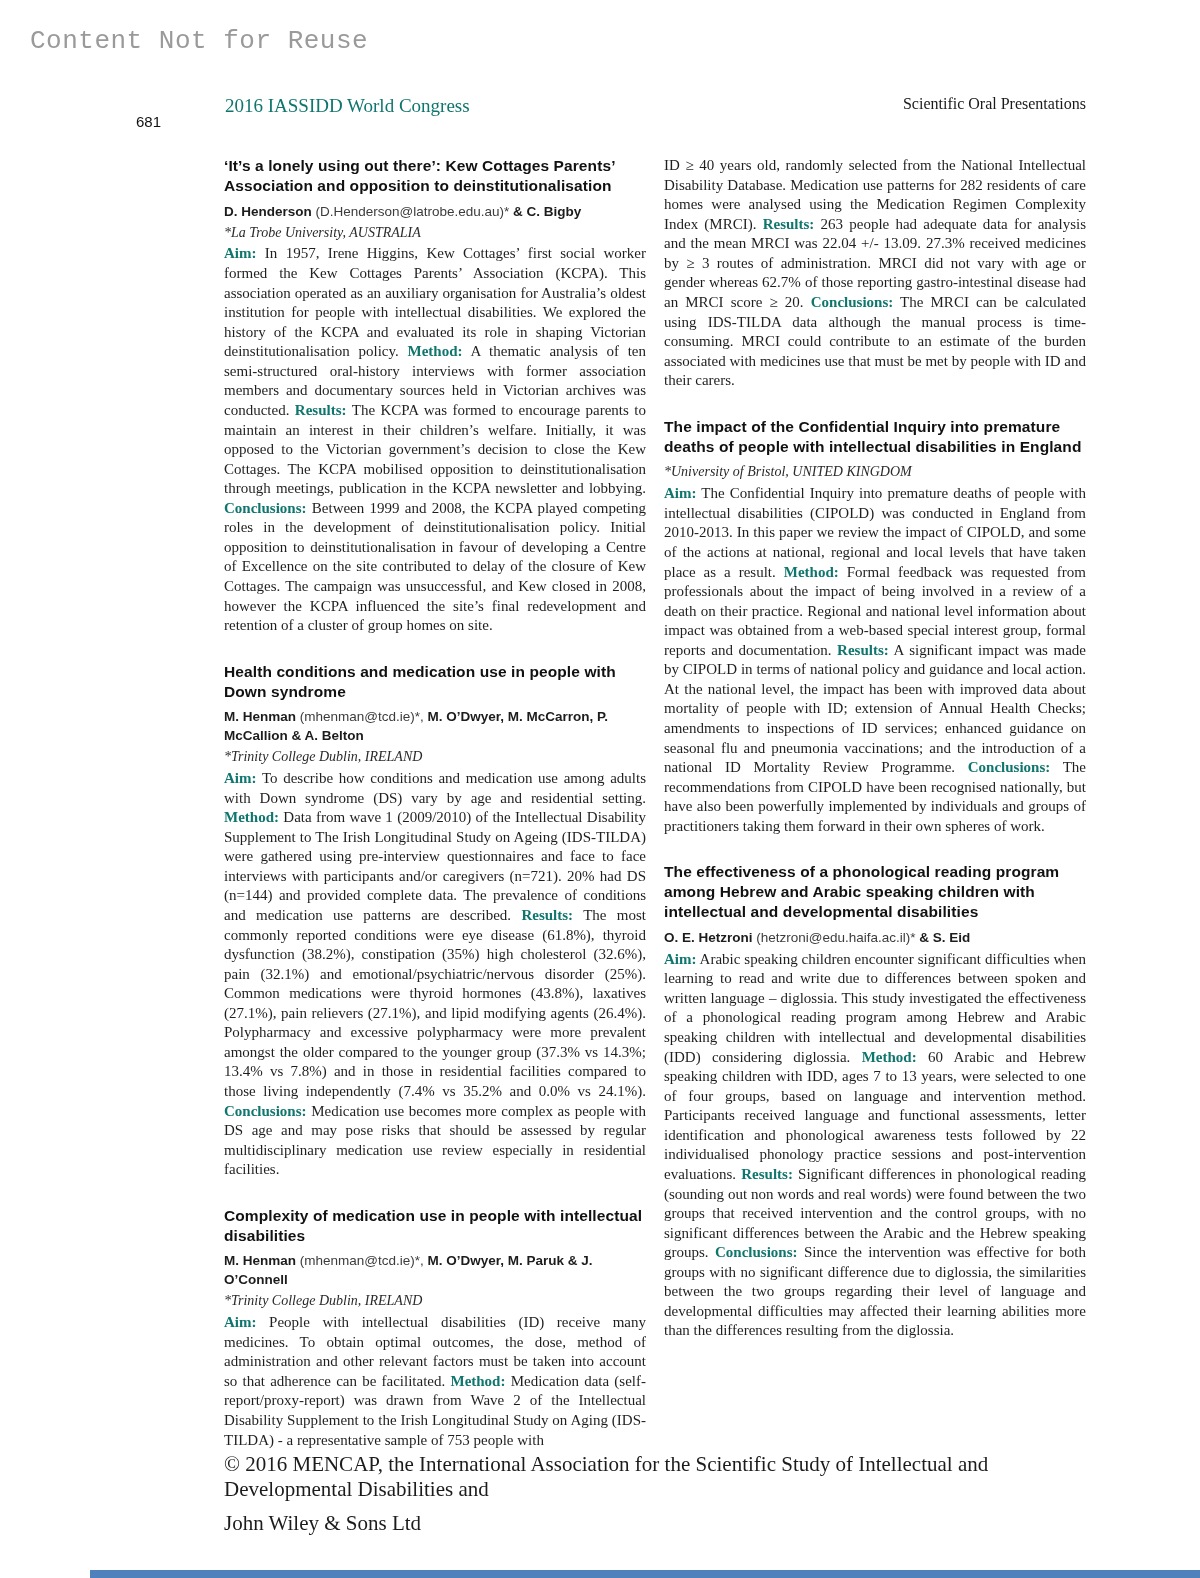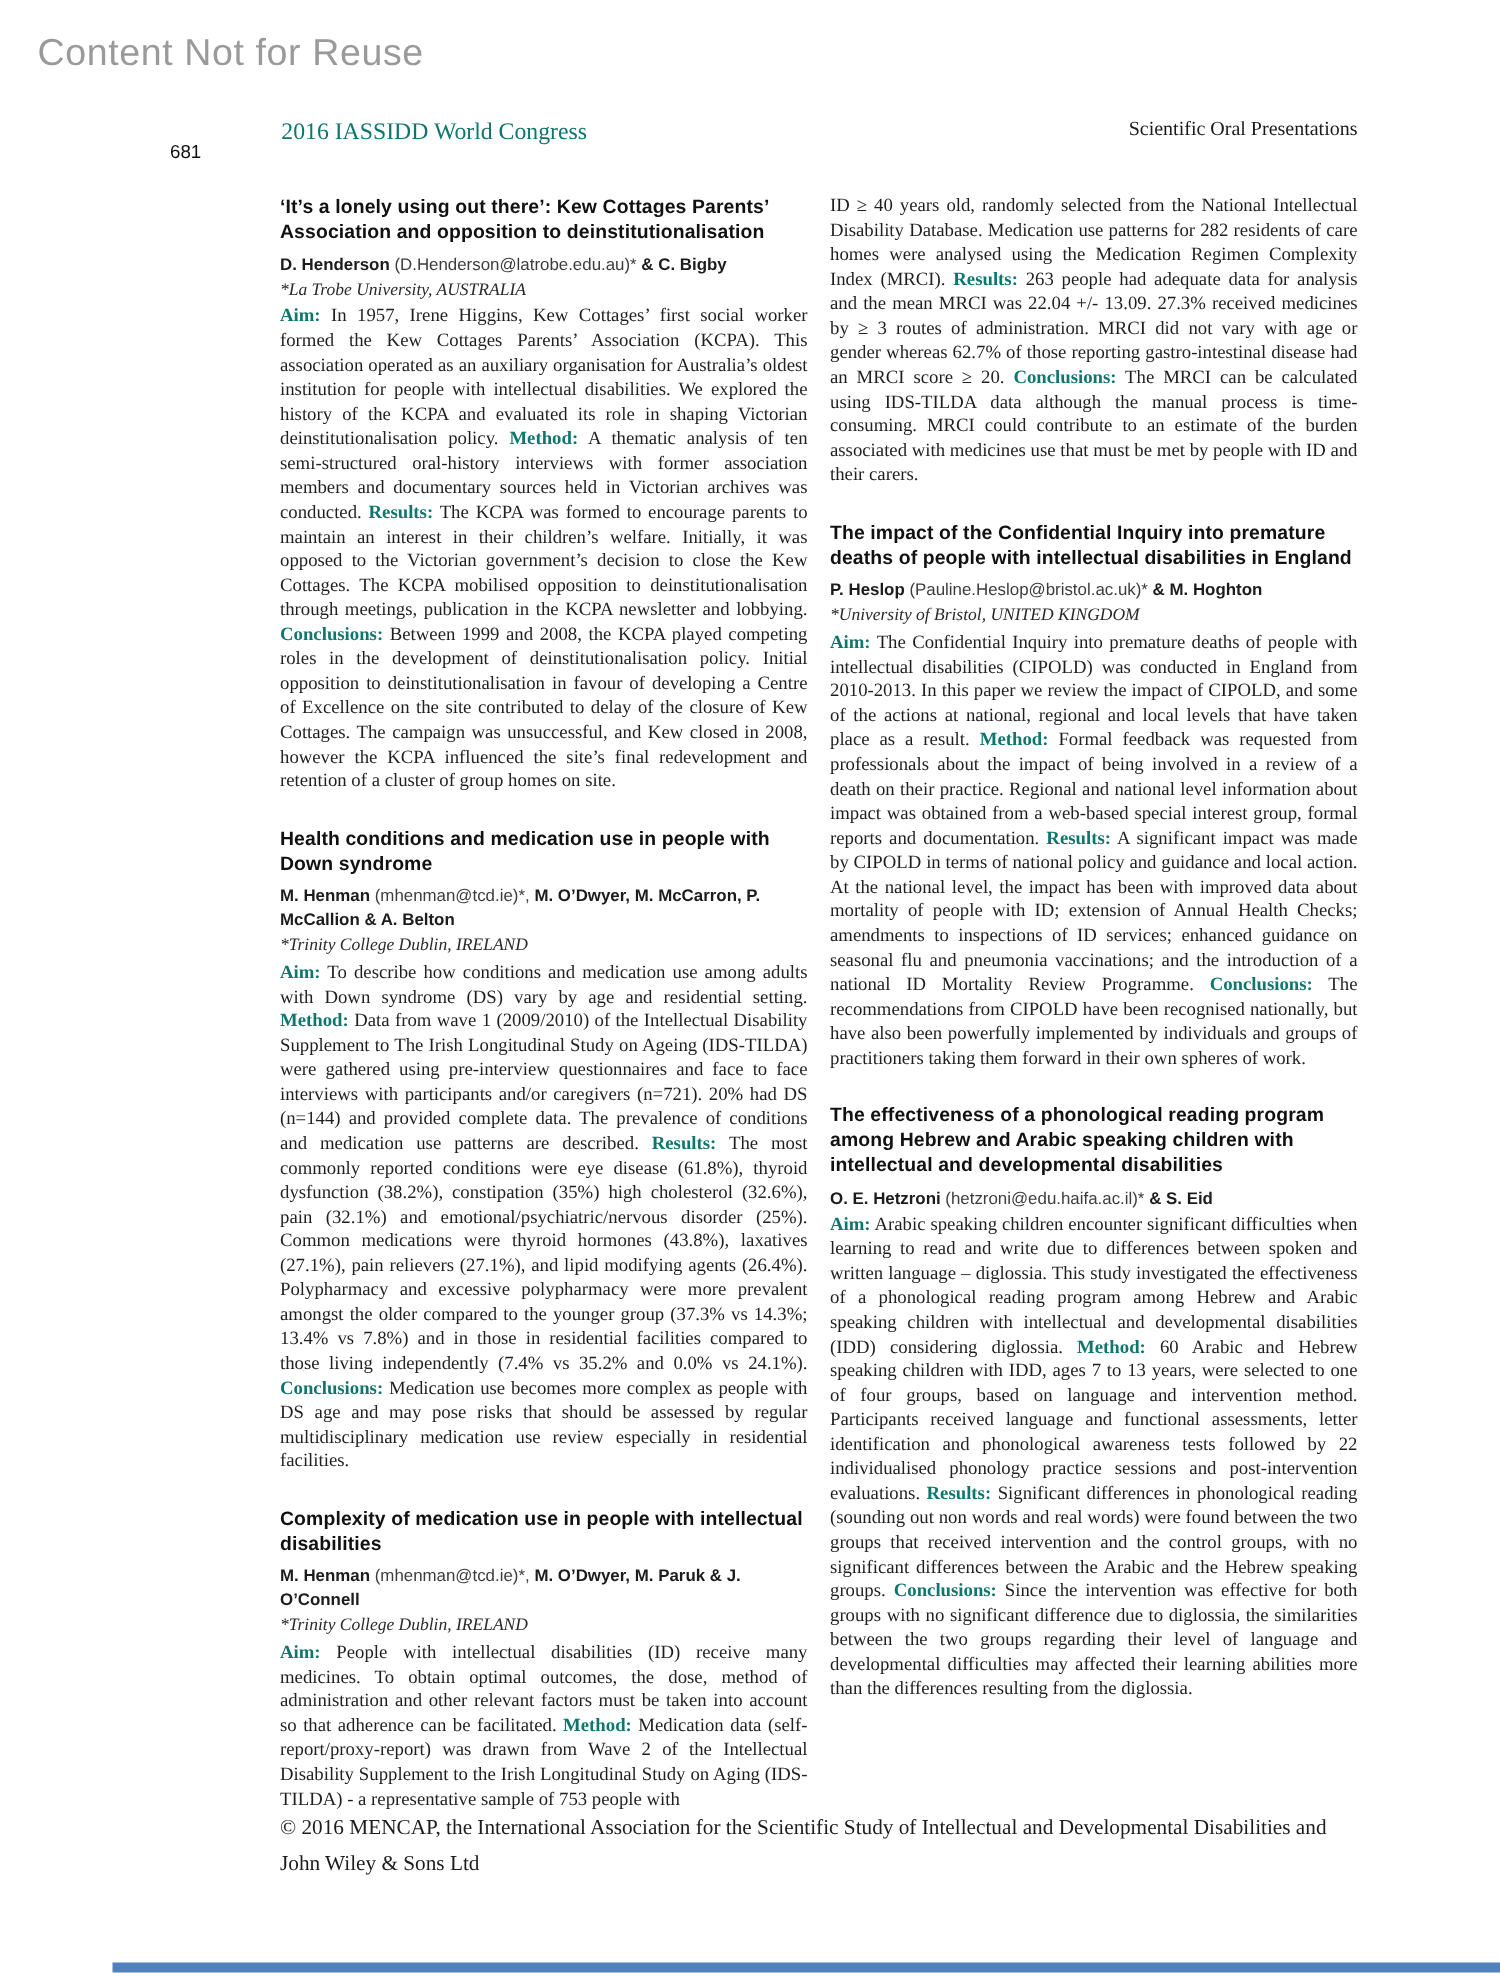--- a/index.html
+++ b/index.html
@@ -8,22 +8,22 @@
     width: 1200px; height: 1578px;
     position: relative;
     background: #ffffff;
     font-family: "Liberation Serif", serif;
     color: #1f1f1f;
     overflow: hidden;
   }
 
   .watermark {
     position: absolute; left: 30px; top: 26px;
-    font-family: Liberation Sans, sans-serif;
-    font-size: 30px; font-weight: 400;
+    font-family: Liberation Mono, monospace;
+    font-size: 26px; font-weight: 400;
     color: #9a9a9a; letter-spacing: 0.5px;
     white-space: nowrap;
   }
 
   .running-head-left {
     position: absolute; left: 225px; top: 95px;
     font-size: 19px; color: #0f766e; white-space: nowrap; text-align: right;
   }
   .running-head-right {
     position: absolute; right: 114px; top: 95px;
@@ -67,21 +67,21 @@
   .abs-body {
     margin: 0;
     font-size: 15px; line-height: 1.305;
     text-align: justify;
     color: #1f1f1f;
   }
   .seg-label { font-weight: 700; color: #0f766e; }
 
   .footer {
     position: absolute; left: 224px; top: 1452px; width: 880px;
-    font-size: 17px; color: #1c1c1c;
+    font-size: 21px; color: #1c1c1c;
   }
   .footer p { margin: 0 0 9px 0; line-height: 1.2; }
 
   .accent-bar {
     position: absolute; left: 90px; right: 0; bottom: 0;
     height: 8px; background: #4f81bd;
   }
 </style>
 </head>
 <body>
@@ -112,21 +112,20 @@
         <p class="abs-affil">*Trinity College Dublin, IRELAND</p>
         <p class="abs-body"><b class="seg-label">Aim:</b> People with intellectual disabilities (ID) receive many medicines. To obtain optimal outcomes, the dose, method of administration and other relevant factors must be taken into account so that adherence can be facilitated. <b class="seg-label">Method:</b> Medication data (self-report/proxy-report) was drawn from Wave 2 of the Intellectual Disability Supplement to the Irish Longitudinal Study on Aging (IDS-TILDA) - a representative sample of 753 people with</p>
       </article>
     </div>
   <div class="column">
       <article class="abstract">
         <p class="abs-body">ID ≥ 40 years old, randomly selected from the National Intellectual Disability Database. Medication use patterns for 282 residents of care homes were analysed using the Medication Regimen Complexity Index (MRCI). <b class="seg-label">Results:</b> 263 people had adequate data for analysis and the mean MRCI was 22.04 +/- 13.09. 27.3% received medicines by ≥ 3 routes of administration. MRCI did not vary with age or gender whereas 62.7% of those reporting gastro-intestinal disease had an MRCI score ≥ 20. <b class="seg-label">Conclusions:</b> The MRCI can be calculated using IDS-TILDA data although the manual process is time-consuming. MRCI could contribute to an estimate of the burden associated with medicines use that must be met by people with ID and their carers.</p>
       </article>
       <article class="abstract">
         <h3 class="abs-title">The impact of the Confidential Inquiry into premature deaths of people with intellectual disabilities in England</h3>
-        <p class="abs-authors"><span class="au-b">P. Heslop</span><span class="au-r"> (Pauline.Heslop@bristol.ac.uk)* </span><span class="au-b">&amp; M. Hoghton</span></p>
         <p class="abs-affil">*University of Bristol, UNITED KINGDOM</p>
         <p class="abs-body"><b class="seg-label">Aim:</b> The Confidential Inquiry into premature deaths of people with intellectual disabilities (CIPOLD) was conducted in England from 2010-2013. In this paper we review the impact of CIPOLD, and some of the actions at national, regional and local levels that have taken place as a result. <b class="seg-label">Method:</b> Formal feedback was requested from professionals about the impact of being involved in a review of a death on their practice. Regional and national level information about impact was obtained from a web-based special interest group, formal reports and documentation. <b class="seg-label">Results:</b> A significant impact was made by CIPOLD in terms of national policy and guidance and local action. At the national level, the impact has been with improved data about mortality of people with ID; extension of Annual Health Checks; amendments to inspections of ID services; enhanced guidance on seasonal flu and pneumonia vaccinations; and the introduction of a national ID Mortality Review Programme. <b class="seg-label">Conclusions:</b> The recommendations from CIPOLD have been recognised nationally, but have also been powerfully implemented by individuals and groups of practitioners taking them forward in their own spheres of work.</p>
       </article>
       <article class="abstract">
         <h3 class="abs-title">The effectiveness of a phonological reading program among Hebrew and Arabic speaking children with intellectual and developmental disabilities</h3>
         <p class="abs-authors"><span class="au-b">O. E. Hetzroni</span><span class="au-r"> (hetzroni@edu.haifa.ac.il)* </span><span class="au-b">&amp; S. Eid</span></p>
         <p class="abs-body"><b class="seg-label">Aim:</b> Arabic speaking children encounter significant difficulties when learning to read and write due to differences between spoken and written language – diglossia. This study investigated the effectiveness of a phonological reading program among Hebrew and Arabic speaking children with intellectual and developmental disabilities (IDD) considering diglossia. <b class="seg-label">Method:</b> 60 Arabic and Hebrew speaking children with IDD, ages 7 to 13 years, were selected to one of four groups, based on language and intervention method. Participants received language and functional assessments, letter identification and phonological awareness tests followed by 22 individualised phonology practice sessions and post-intervention evaluations. <b class="seg-label">Results:</b> Significant differences in phonological reading (sounding out non words and real words) were found between the two groups that received intervention and the control groups, with no significant differences between the Arabic and the Hebrew speaking groups. <b class="seg-label">Conclusions:</b> Since the intervention was effective for both groups with no significant difference due to diglossia, the similarities between the two groups regarding their level of language and developmental difficulties may affected their learning abilities more than the differences resulting from the diglossia.</p>
       </article>
     </div>
 </div>

